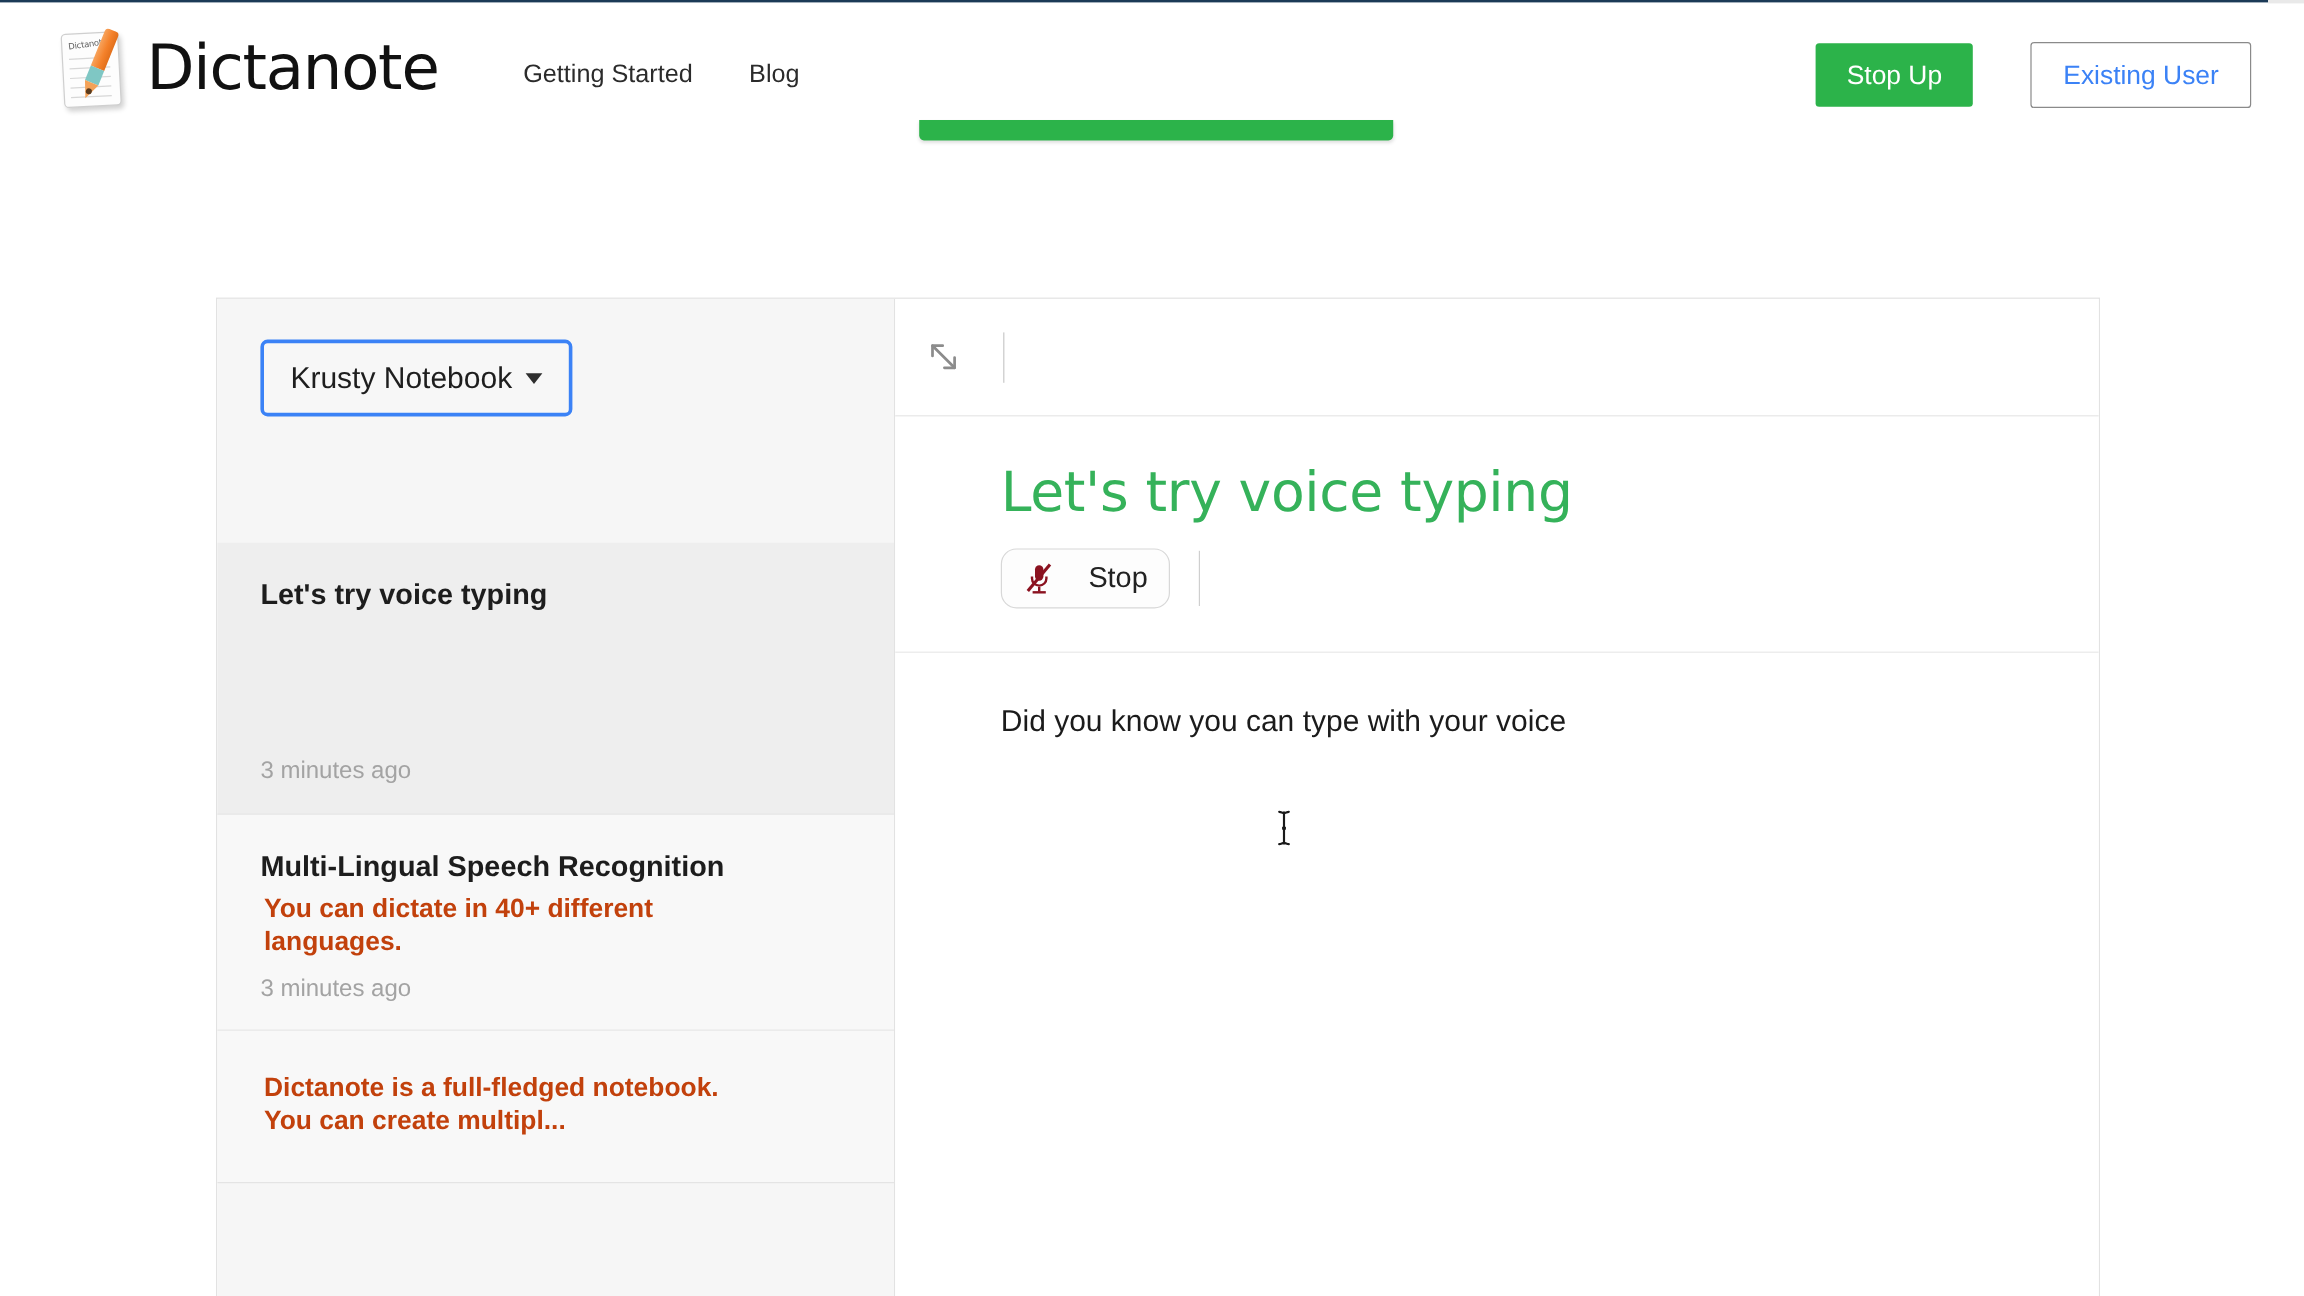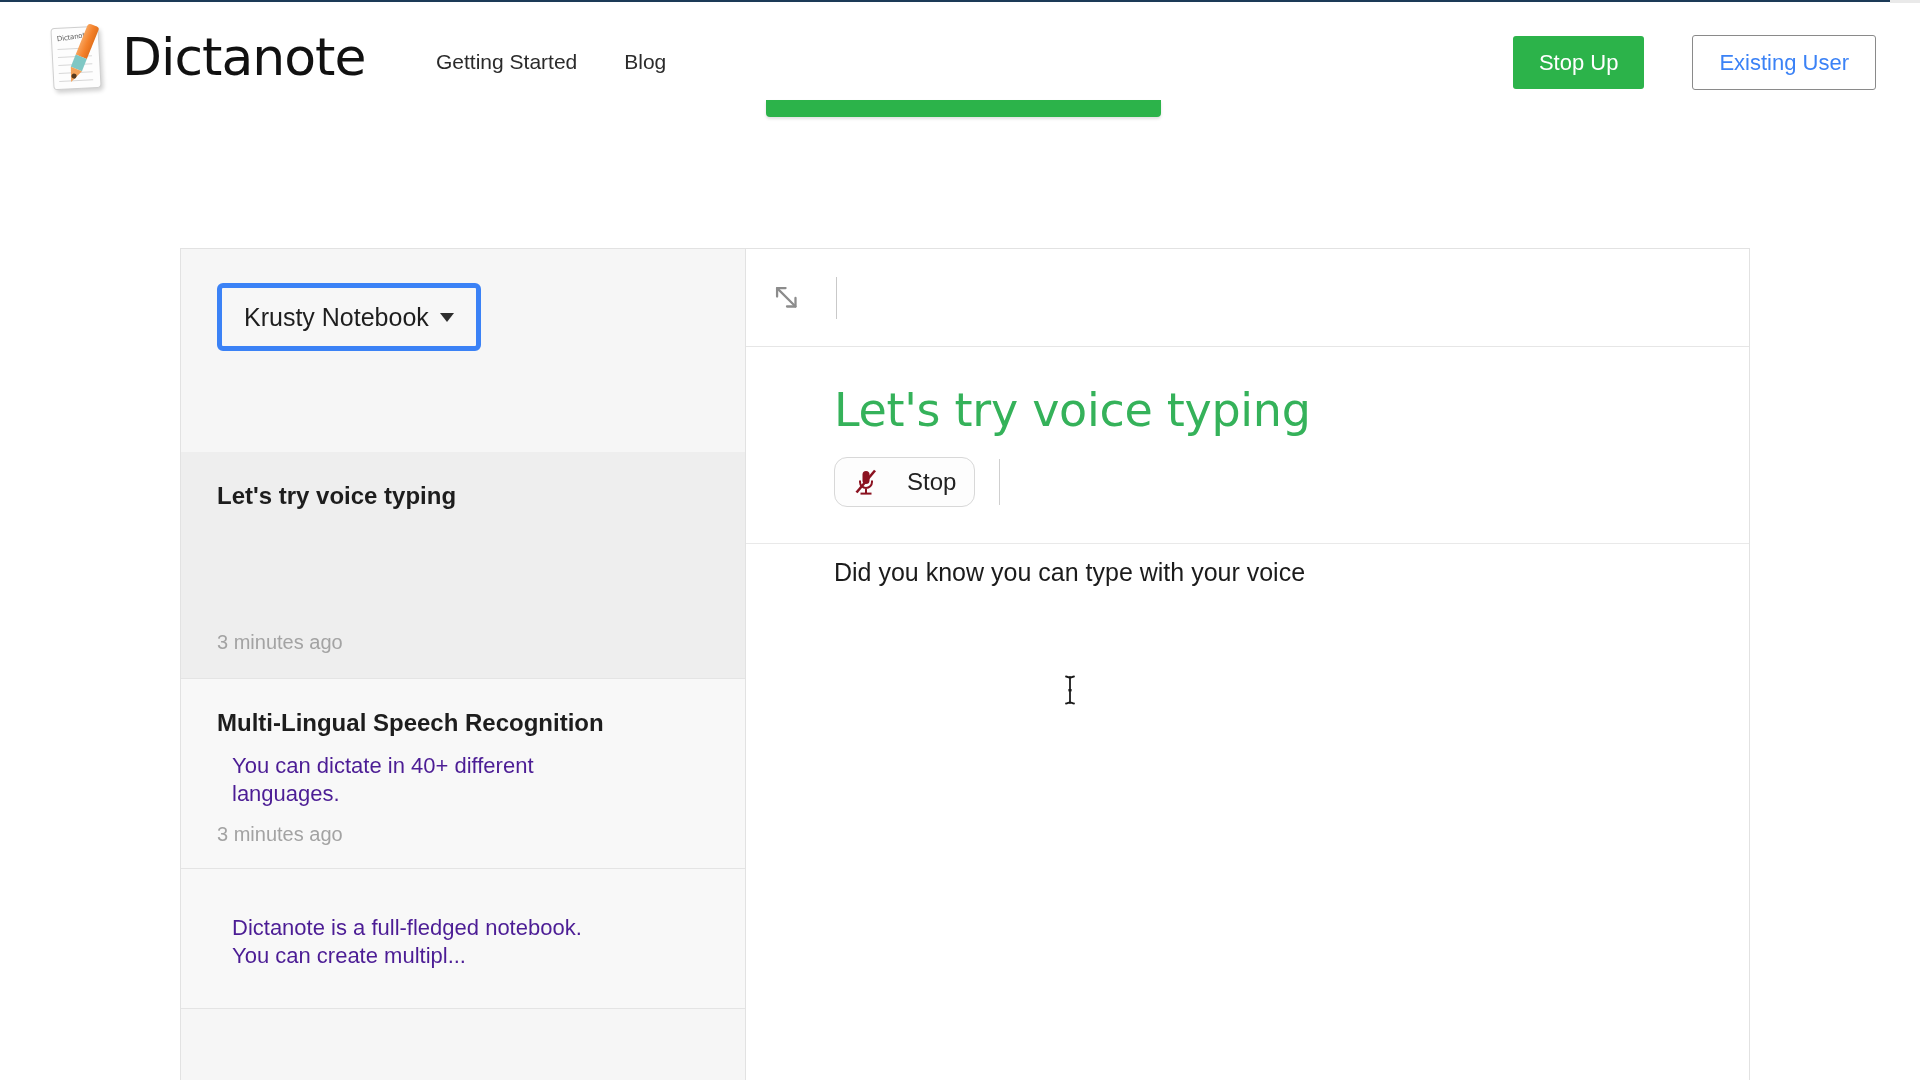--- a/index.html
+++ b/index.html
@@ -227,21 +227,21 @@
     border-right: 1px solid #e2e2e2;
     box-sizing: border-box;
     position: relative;
   }
 
   .notebook-select {
     position: absolute;
     left: 36px;
     top: 34px;
     background: #f7f7f7;
-    border: 5px solid #3b82f6;
+    border: 3px solid #3b82f6;
     border-radius: 6px;
     height: 58px;
     padding: 0 22px;
     display: flex;
     align-items: center;
     gap: 11px;
     cursor: pointer;
   }
   .notebook-select .label {
     font-size: 25px;
@@ -313,25 +313,26 @@
     font-size: 24px;
     font-weight: bold;
     color: #1d1d1d;
     font-family: "Liberation Sans", sans-serif;
     margin: 0 0 6px 0;
     white-space: nowrap;
     overflow: hidden;
   }
   .note-snippet {
     font-size: 22px;
-    color: #4c1d95;
+    color: #c2410c;
     font-family: "Liberation Sans", sans-serif;
     line-height: 1.28;
-    margin: 15px;
+    margin: 3px;
     max-width: 380px;
+    font-weight: bold;
   }
   .note-time {
     font-size: 20px;
     color: #a3a3a3;
     font-family: "Liberation Sans", sans-serif;
     margin-top: 14px;
   }
   .note-item.selected .note-time {
     position: absolute;
     left: 36px;
@@ -418,21 +419,21 @@
     top: 196px;
     width: 100%;
     height: 1px;
     background: #e9e9e9;
   }
 
   .note-content {
     font-size: 25px;
     color: #1b1b1b;
     font-family: "Liberation Sans", sans-serif;
-    margin-top: 51px;
+    margin-top: 80px;
   }
 
   
   .mouse-cursor {
     position: absolute;
     left: 1063px;
     top: 673px;
     width: 14px;
     height: 34px;
     pointer-events: none;

